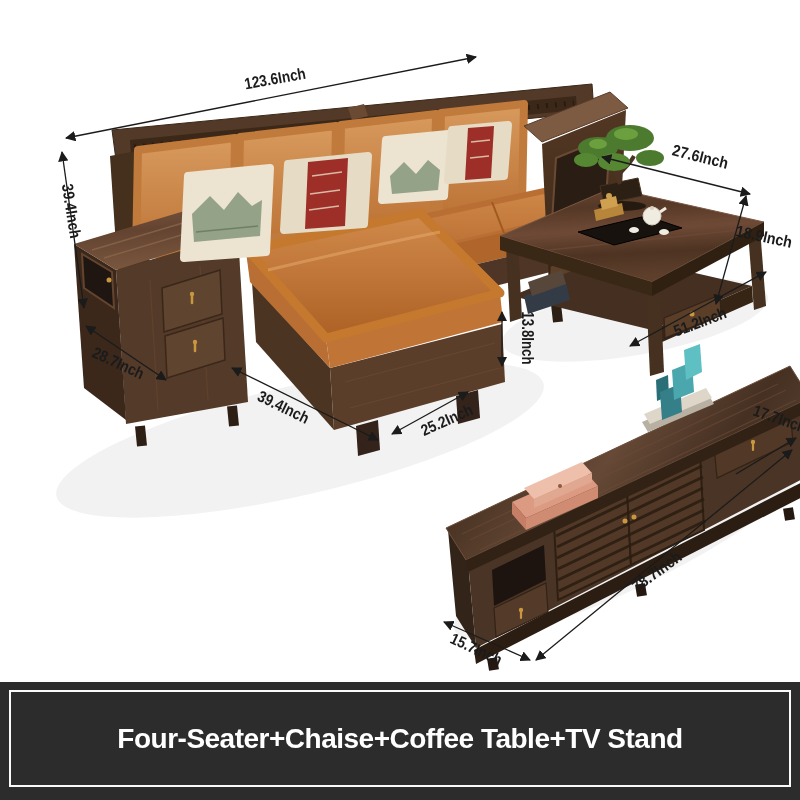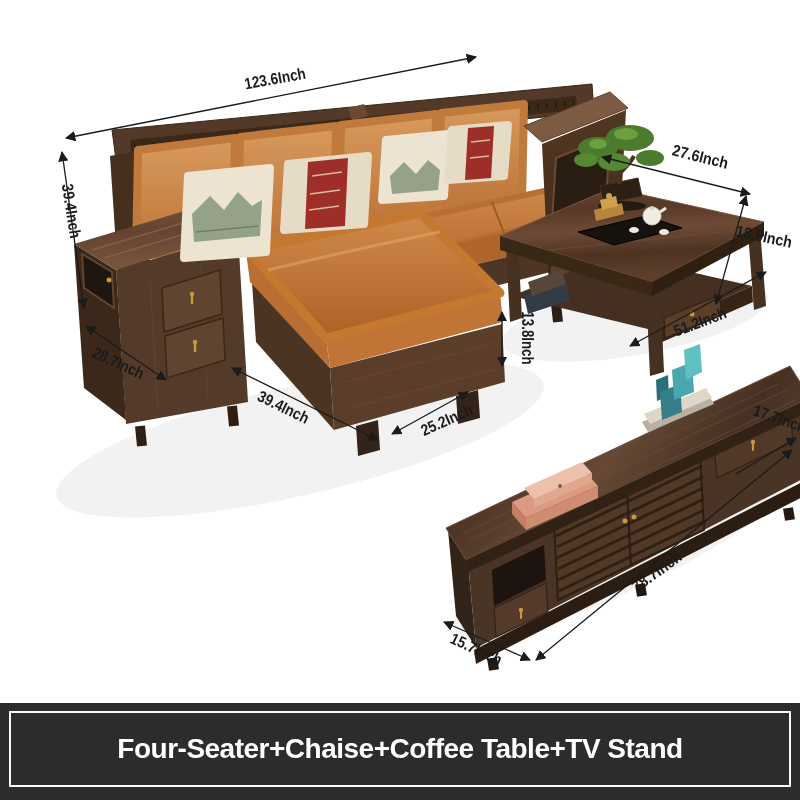--- a/index.html
+++ b/index.html
@@ -1,21 +1,21 @@
 <!DOCTYPE html>
 <html><head>
 <meta charset="utf-8">
 <style>
   html,body{margin:0;padding:0;background:#ffffff;}
   .stage{position:relative;width:800px;height:800px;background:#fff;overflow:hidden;
          font-family:"Liberation Sans",sans-serif;}
   .stage svg{position:absolute;left:0;top:0;}
   .dim{font-family:"Liberation Sans",sans-serif;font-size:16px;font-weight:bold;fill:#1b1b1b;}
   .dline{stroke:#1b1b1b;stroke-width:1.3;fill:none;}
-  .caption-bar{position:absolute;left:0;right:0;bottom:0;height:97px;background:#2d2c2c;}
+  .caption-bar{position:absolute;left:0;right:0;bottom:0;height:118px;background:#2d2c2c;}
   .caption-frame{position:absolute;left:9px;right:9px;top:8px;bottom:13px;
                  border:2px solid #fafafa;display:flex;align-items:center;justify-content:center;}
   .caption-text{color:#ffffff;font-size:28px;font-weight:bold;letter-spacing:-0.5px;white-space:nowrap;}
 </style>
 </head>
 <body>
 
 <div class="stage">
 <svg width="800" height="800" viewBox="0 0 800 800">
   <defs>

